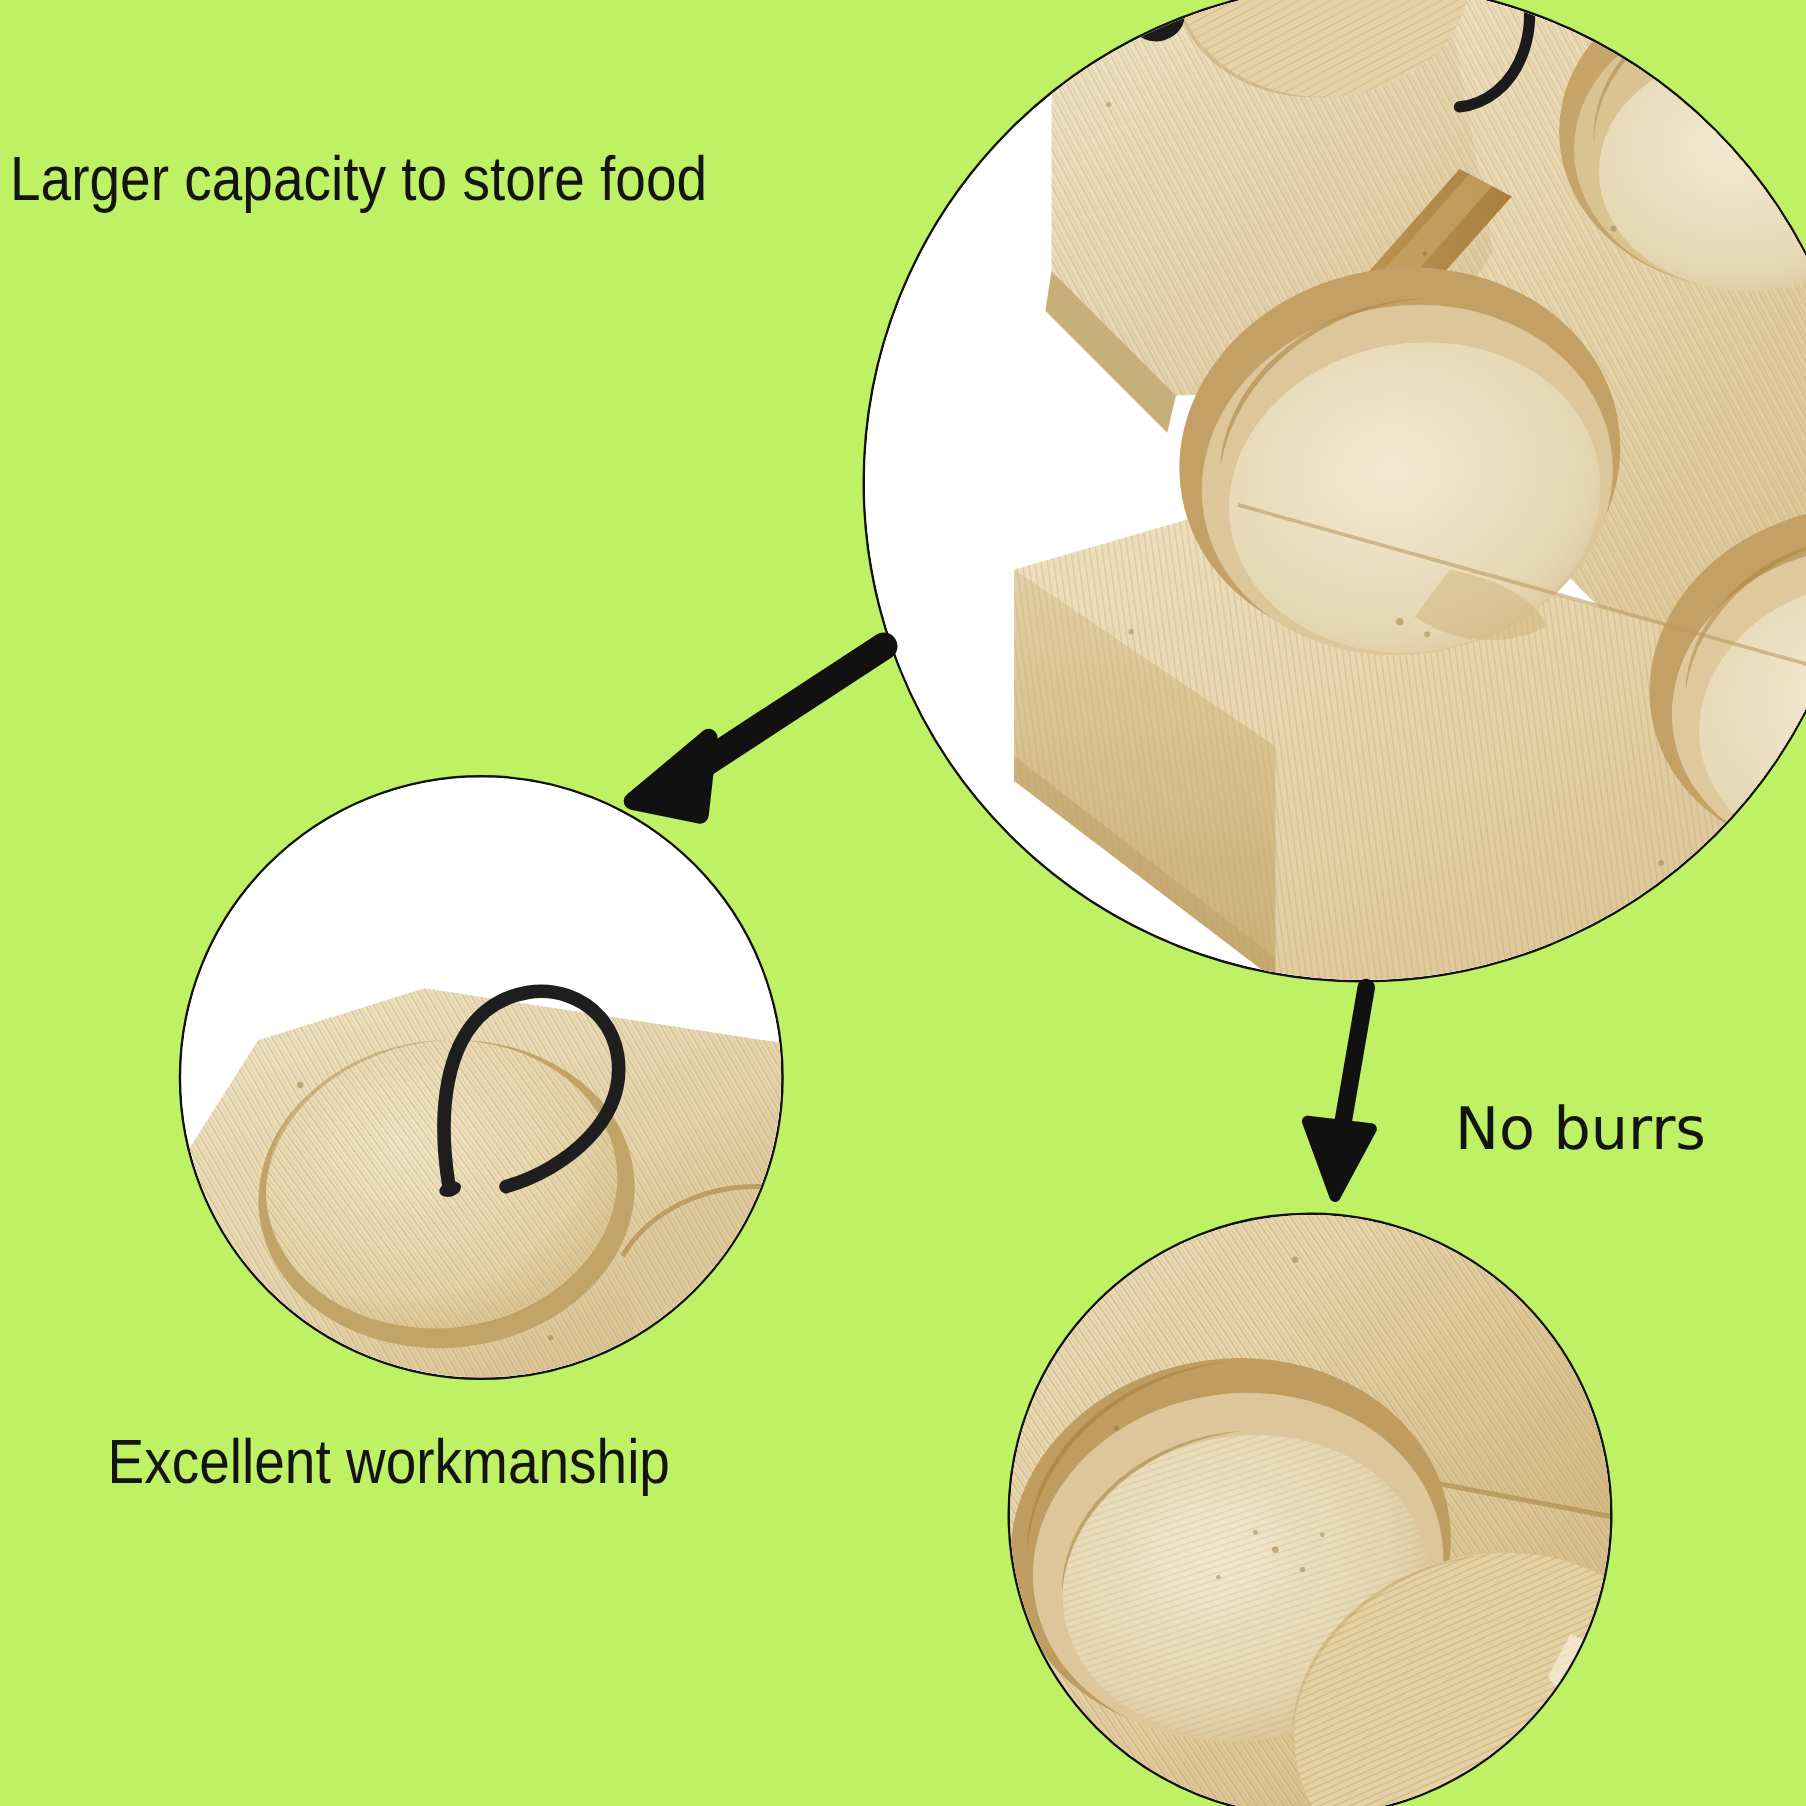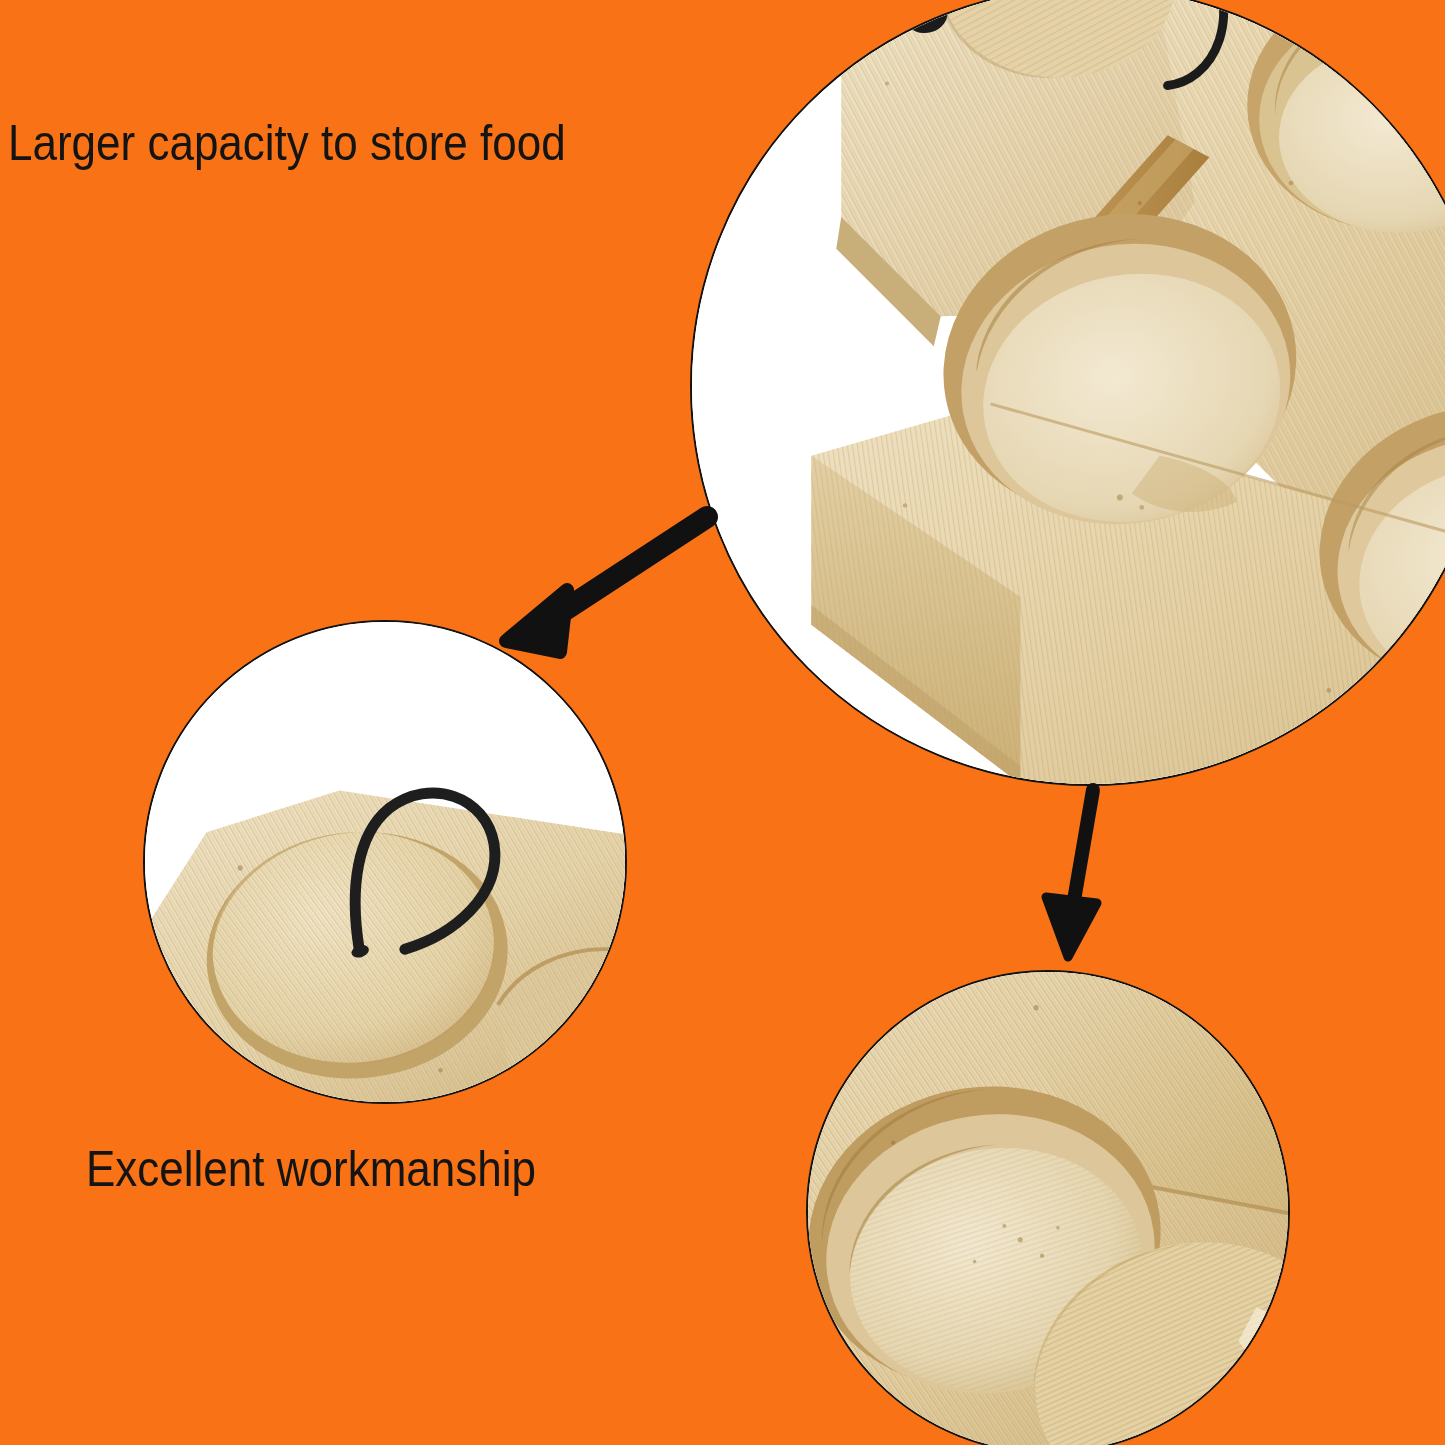--- a/index.html
+++ b/index.html
@@ -4,21 +4,21 @@
 <style>
   html, body {
     margin: 0;
     padding: 0;
     background: #ffffff;
   }
   #stage {
     position: relative;
     width: 1445px;
     height: 1445px;
-    background: #f97316;
+    background: #bef264;
     overflow: hidden;
     font-family: "Liberation Sans", sans-serif;
   }
 
   
   .caption {
     position: absolute;
     color: #141414;
     white-space: nowrap;
     line-height: 1;
@@ -366,14 +366,15 @@
     <g>
       <path d="M 1093 790 L 1072 912" stroke="#111111" stroke-width="14" stroke-linecap="round" fill="none"></path>
       <path d="M 1068 957 L 1046 897 L 1097 903 Z" fill="#111111" stroke="#111111" stroke-width="9" stroke-linejoin="round"></path>
     </g>
   </svg>
 
   <div class="caption cond" id="cap-capacity">Larger capacity to store food</div>
 
   <div class="caption cond" id="cap-workmanship">Excellent workmanship</div>
 
+  <div class="caption" id="cap-noburrs">No burrs</div>
 
 </div>
 
 </body></html>

